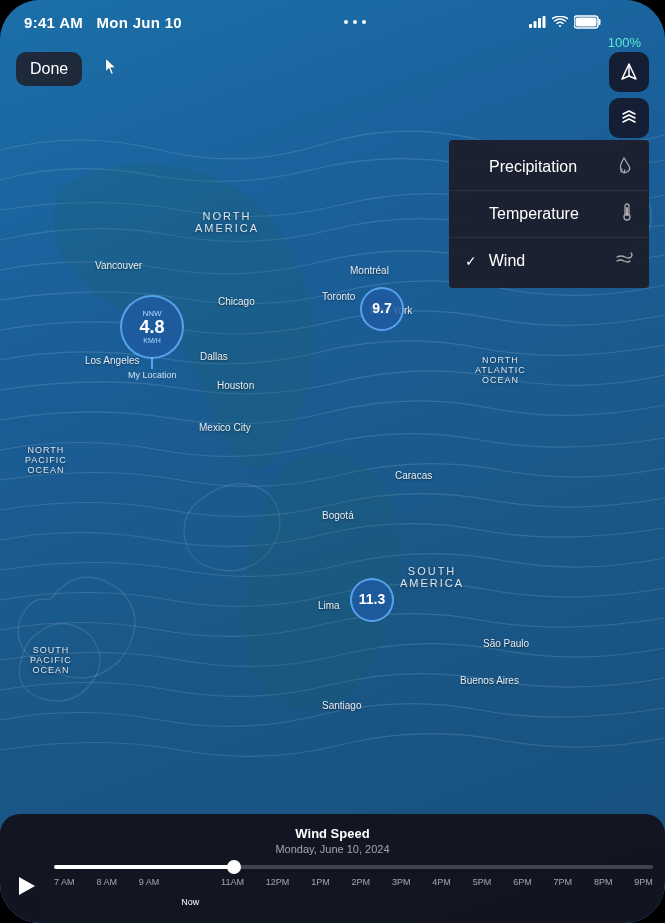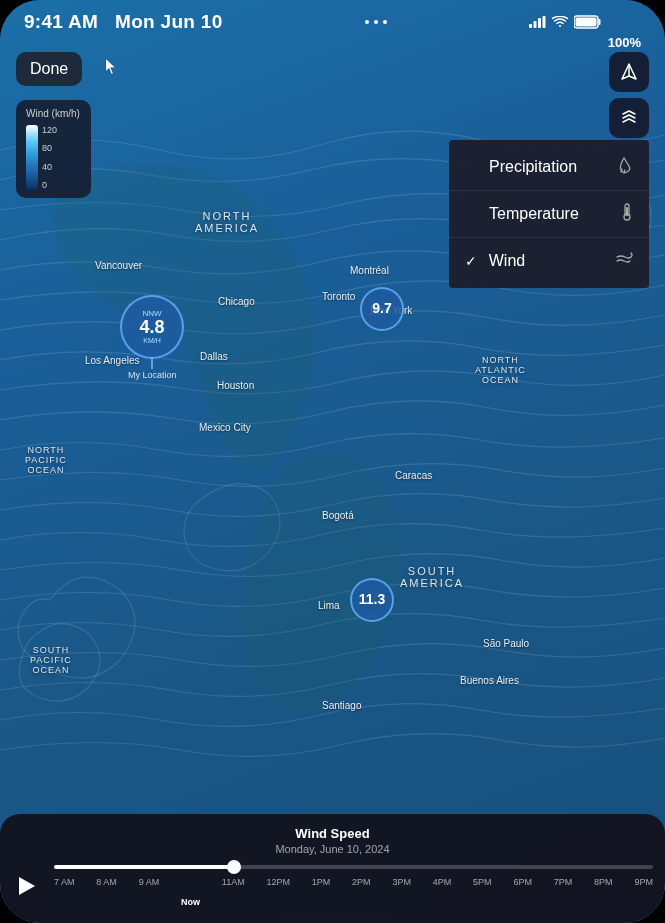--- a/index.html
+++ b/index.html
@@ -45,21 +45,21 @@
       right: 0;
       height: 44px;
       display: flex;
       align-items: center;
       justify-content: space-between;
       padding: 0 24px;
       z-index: 100;
     }
 
     #status-time {
-      font-size: 19px;
+      font-size: 15px;
       font-weight: 600;
       color: #fff;
       letter-spacing: 0.3px;
     }
 
     #status-center {
       display: flex;
       gap: 5px;
     }
 
@@ -70,23 +70,23 @@
       border-radius: 50%;
     }
 
     #status-right {
       display: flex;
       align-items: center;
       gap: 6px;
     }
 
     #battery-text {
-      color: #ffffff;
+      color: #5eead4;
       font-size: 13px;
-      font-weight: 700;
+      font-weight: 400;
       margin-top: 40px;
     }
 
     
     #top-left-controls {
       position: absolute;
       top: 52px;
       left: 16px;
       z-index: 100;
       display: flex;
@@ -409,21 +409,21 @@
       margin-top: 4px;
     }
 
     .time-label {
       color: rgba(255,255,255,0.6);
       font-size: 9px;
     }
 
     .time-label.active {
       color: #fff;
-      font-weight: 700;
+      font-weight: 400;
       margin-top: 20px;
     }
 
     
     #home-indicator {
       position: absolute;
       bottom: 6px;
       left: 50%;
       transform: translateX(-50%);
       width: 120px;
@@ -559,32 +559,20 @@
 
   <div id="top-left-controls">
     <button id="done-button">Done</button>
     <span id="cursor-icon">
       <svg width="20" height="20" viewBox="0 0 20 20" fill="none" xmlns="http://www.w3.org/2000/svg">
         <path d="M4 2 L4 14 L7 11 L9.5 17 L11 16.5 L8.5 10.5 L13 10.5 Z" fill="white" stroke="rgba(0,0,0,0.3)" stroke-width="0.5"></path>
       </svg>
     </span>
   </div>
 
-  <div id="wind-legend">
-    <div id="wind-legend-title">Wind (km/h)</div>
-    <div id="wind-scale">
-      <div id="wind-bar"></div>
-      <div id="wind-scale-labels">
-        <span class="scale-label">120</span>
-        <span class="scale-label">80</span>
-        <span class="scale-label">40</span>
-        <span class="scale-label">0</span>
-      </div>
-    </div>
-  </div>
 
   <div id="top-right-controls">
     <button id="location-btn">
       <svg width="18" height="18" viewBox="0 0 18 18" fill="none">
         <path d="M9 1 L2 16 L9 13 L16 16 Z" stroke="white" stroke-width="1.5" fill="none" stroke-linejoin="round"></path>
         <path d="M9 1 L9 13" stroke="white" stroke-width="1.5"></path>
       </svg>
     </button>
     <button id="layers-btn">
       <svg width="18" height="18" viewBox="0 0 18 18" fill="none">

